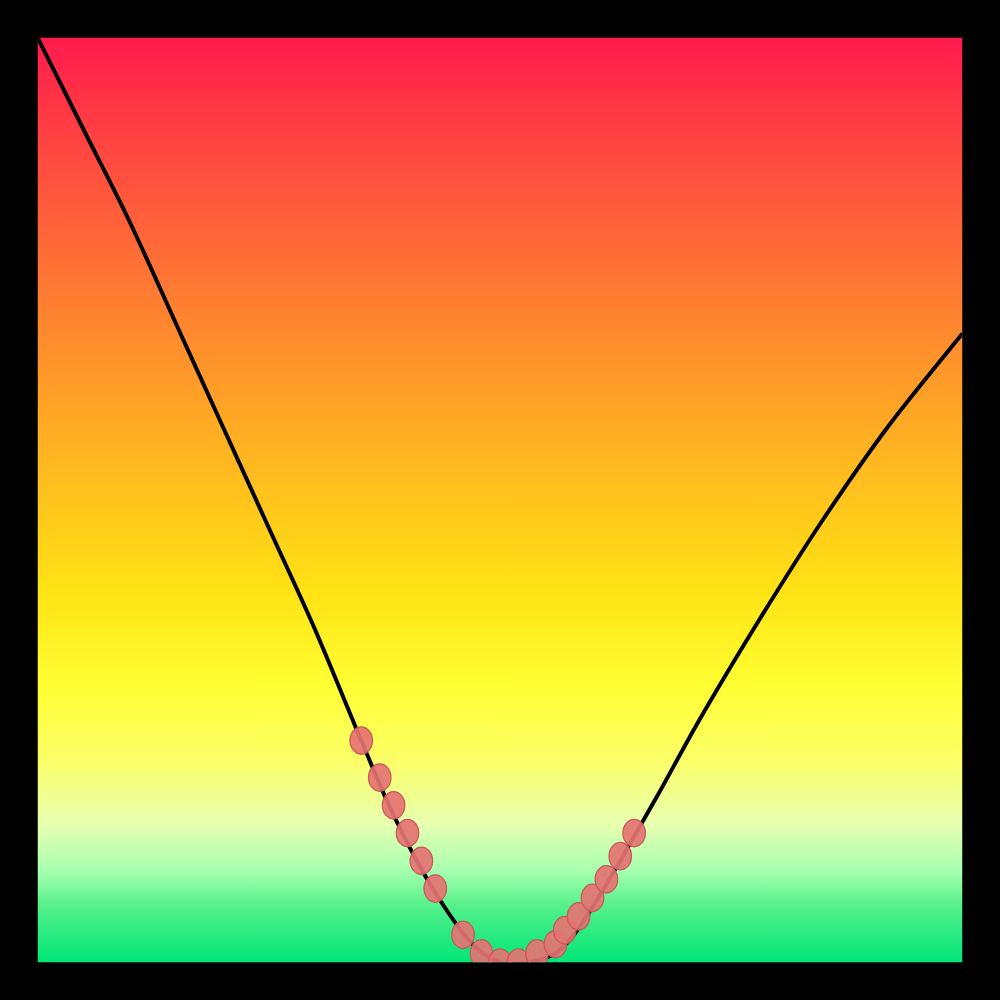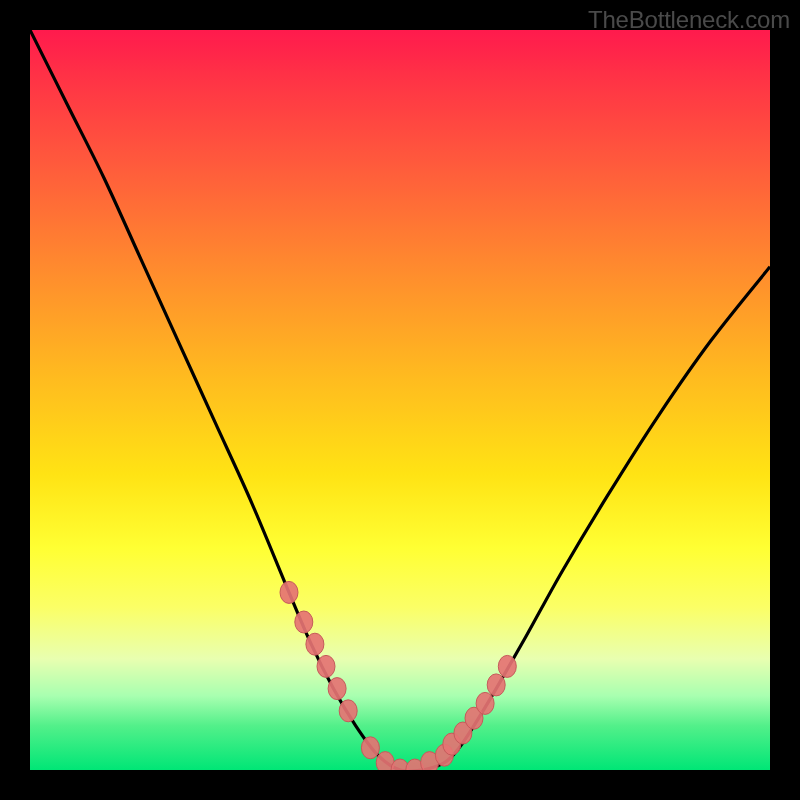--- a/index.html
+++ b/index.html
@@ -82,14 +82,13 @@
           <ellipse cx="414.4" cy="725.2" rx="9" ry="11" fill="#e57373" fill-opacity="0.92" stroke="#c55a5a" stroke-width="1"></ellipse>
           <ellipse cx="421.8" cy="714.1" rx="9" ry="11" fill="#e57373" fill-opacity="0.92" stroke="#c55a5a" stroke-width="1"></ellipse>
           <ellipse cx="432.9" cy="703.0" rx="9" ry="11" fill="#e57373" fill-opacity="0.92" stroke="#c55a5a" stroke-width="1"></ellipse>
           <ellipse cx="444.0" cy="688.2" rx="9" ry="11" fill="#e57373" fill-opacity="0.92" stroke="#c55a5a" stroke-width="1"></ellipse>
           <ellipse cx="455.1" cy="673.4" rx="9" ry="11" fill="#e57373" fill-opacity="0.92" stroke="#c55a5a" stroke-width="1"></ellipse>
           <ellipse cx="466.2" cy="654.9" rx="9" ry="11" fill="#e57373" fill-opacity="0.92" stroke="#c55a5a" stroke-width="1"></ellipse>
           <ellipse cx="477.3" cy="636.4" rx="9" ry="11" fill="#e57373" fill-opacity="0.92" stroke="#c55a5a" stroke-width="1"></ellipse>
         </g>
     </svg>
   </div>
-  <div class="attribution">TheBottleneck.com</div>
 </div>
 
 </body></html>

